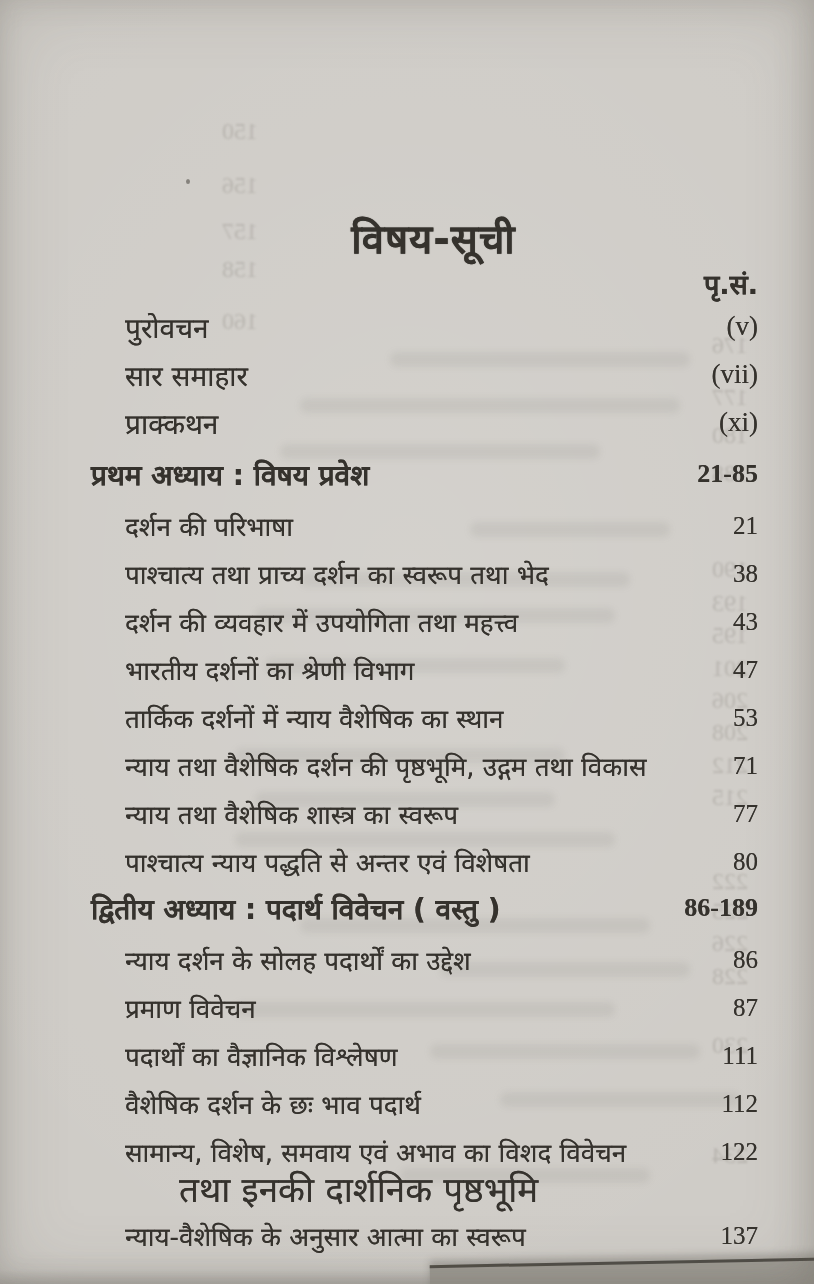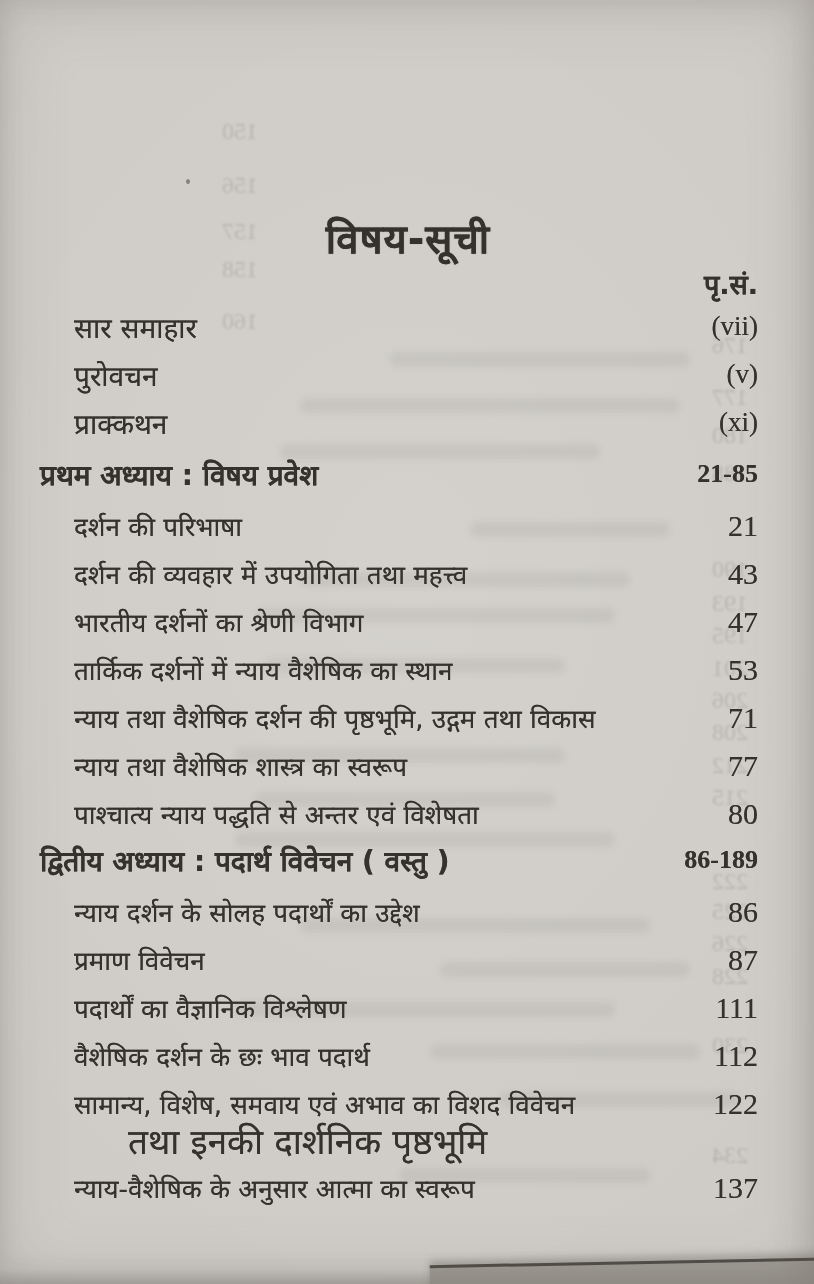--- a/index.html
+++ b/index.html
@@ -12,40 +12,40 @@
       radial-gradient(ellipse 120% 100% at 50% 45%, rgba(255,255,255,.10), rgba(0,0,0,0) 60%),
       var(--paper);
     overflow:hidden;
     font-family:"DejaVu Sans", sans-serif;
     color:var(--ink);
   }
   .page::after{
     content:''; position:absolute; inset:0; pointer-events:none;
     box-shadow: inset 0 0 70px rgba(95,90,82,.20), inset -14px 0 30px rgba(95,90,82,.10), inset 0 -10px 25px rgba(95,90,82,.14);
   }
-  .content{position:absolute; inset:0; padding:0 56px 0 40px;}
+  .content{position:absolute; inset:0; padding:0 56px 0 91px;}
   .title{
     margin-top:210px; text-align:center; font-size:40px; font-weight:700;
     letter-spacing:1px; text-shadow:0 0 .7px rgba(53,50,45,.85);
     padding-left:18px;
   }
   .psn{
     text-align:right; font-size:27px; font-weight:700;
     text-shadow:0 0 .6px rgba(53,50,45,.8);
   }
   .row{display:flex; justify-content:space-between; align-items:center;}
   .front-row{height:47px; padding-left:34px; font-size:28px; margin-top:1px;}
   .front-row .num{font-size:27px;}
   .chapter-row{height:45px; font-size:28px; font-weight:700; margin-top:5px;}
   .chapter-row .num{font-weight:700; font-size:26px;}
   .entry-row{height:36px; padding-left:34px; font-size:26px;margin-top:12px;}
   .cont-row{height:36px; padding-left:88px; font-size:35px;}
   .label{white-space:nowrap; text-shadow:0 0 .6px rgba(53,50,45,.75);}
   .num{
-    font-family:"Liberation Serif","DejaVu Serif",serif; font-size:30px;
+    font-family:"Liberation Serif","DejaVu Serif",serif; font-size:25px;
     text-shadow:0 0 .6px rgba(53,50,45,.75); white-space:nowrap;
   }
   
   .ghostnum{
     position:absolute; font-family:"Liberation Serif",serif; font-size:24px;
     color:rgba(100,95,86,.22); transform:scaleX(-1); filter:blur(1.1px);
     pointer-events:none;
   }
   .smudge{
     position:absolute; height:15px; border-radius:7px;
@@ -114,41 +114,45 @@
 
   <div class="speck"></div>
 
   <div class="content">
 
     <div class="title">विषय-सूची</div>
 
     <div class="psn">पृ.सं.</div>
 
     <div class="row front-row">
+      <span class="label">पुरोवचन</span>
+      <span class="num">(v)</span>
+    </div>
+    <div class="row front-row">
       <span class="label">सार समाहार</span>
       <span class="num">(vii)</span>
-    </div>
-    <div class="row front-row">
-      <span class="label">पुरोवचन</span>
-      <span class="num">(v)</span>
     </div>
     <div class="row front-row">
       <span class="label">प्राक्कथन</span>
       <span class="num">(xi)</span>
     </div>
 
     <div class="row chapter-row">
       <span class="label">प्रथम अध्याय : विषय प्रवेश</span>
       <span class="num">21-85</span>
     </div>
     <div class="row entry-row">
       <span class="label">दर्शन की परिभाषा</span>
       <span class="num">21</span>
     </div>
     <div class="row entry-row">
+      <span class="label">पाश्चात्य तथा प्राच्य दर्शन का स्वरूप तथा भेद</span>
+      <span class="num">38</span>
+    </div>
+    <div class="row entry-row">
       <span class="label">दर्शन की व्यवहार में उपयोगिता तथा महत्त्व</span>
       <span class="num">43</span>
     </div>
     <div class="row entry-row">
       <span class="label">भारतीय दर्शनों का श्रेणी विभाग</span>
       <span class="num">47</span>
     </div>
     <div class="row entry-row">
       <span class="label">तार्किक दर्शनों में न्याय वैशेषिक का स्थान</span>
       <span class="num">53</span>

